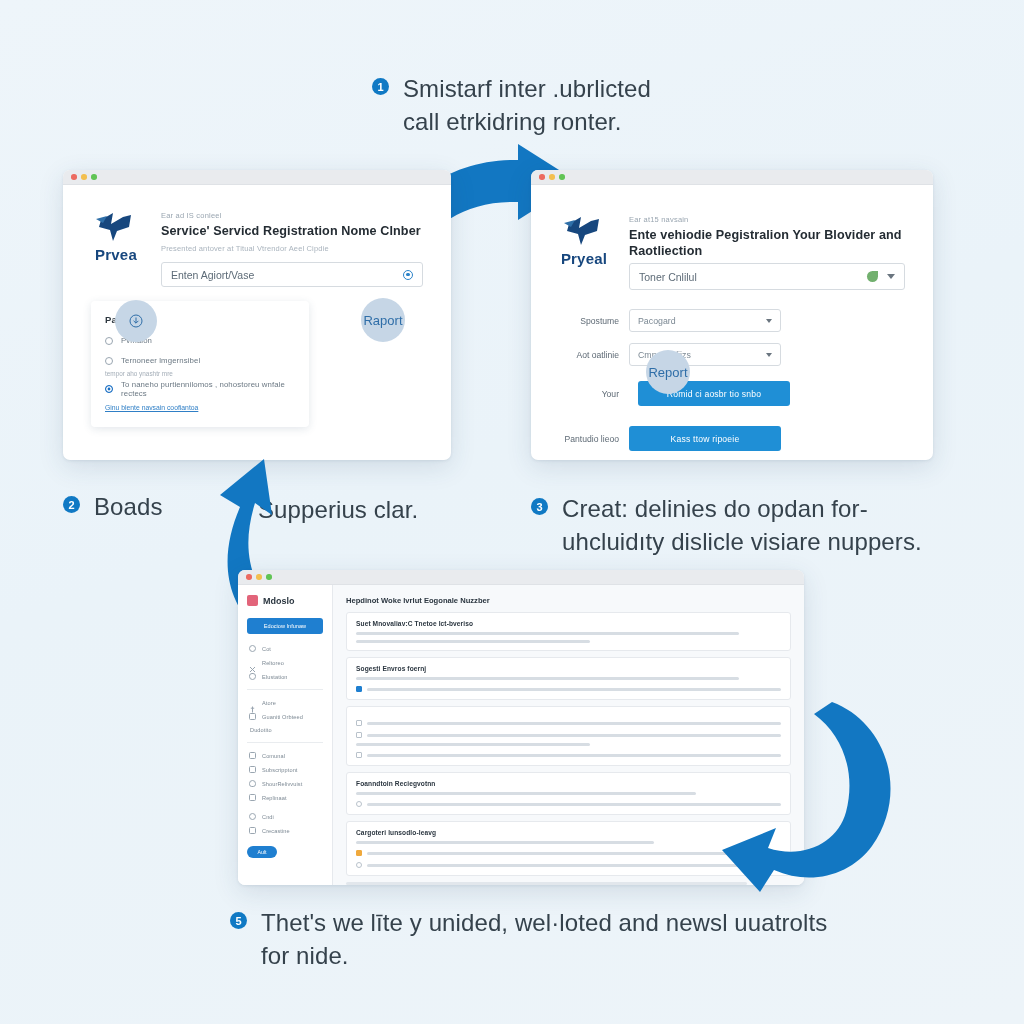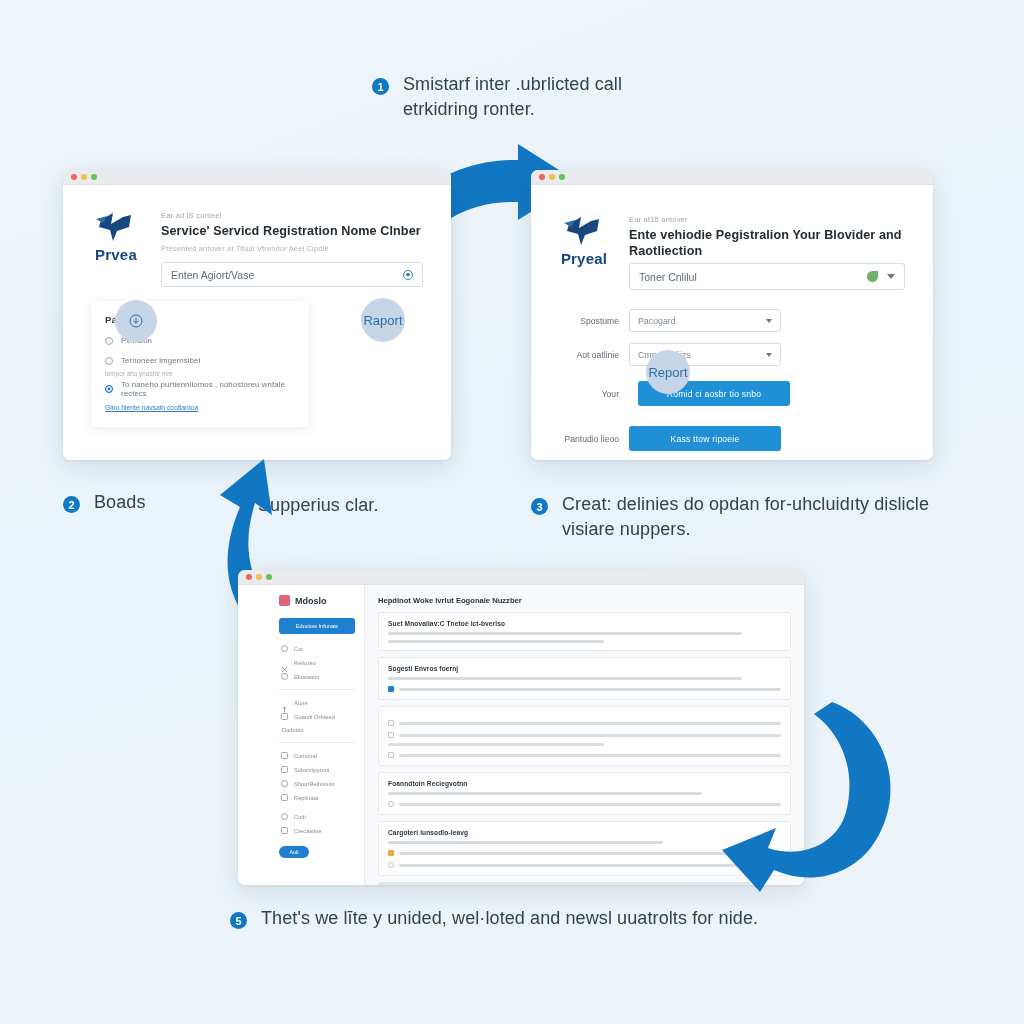--- a/index.html
+++ b/index.html
@@ -15,21 +15,21 @@
 
   
   .caption{ position:absolute; display:flex; gap:14px; align-items:flex-start; }
   .badge{
     flex:0 0 auto; width:17px; height:17px; border-radius:50%;
     background:#1079c4; color:#fff; font-size:11px; font-weight:700;
     display:flex; align-items:center; justify-content:center;
     margin-top:6px; letter-spacing:0;
   }
   .ctext{
-    color:#35424c; font-size:18px; line-height:1.38;
+    color:#35424c; font-size:24px; line-height:1.38;
     letter-spacing:.1px; max-width:520px;
   }
 
   
   .win{
     position:absolute; background:#ffffff; border-radius:7px;
     box-shadow:0 7px 26px rgba(40,70,100,.13), 0 1px 3px rgba(40,70,100,.10);
     overflow:hidden;
   }
   .titlebar{
@@ -104,21 +104,21 @@
 
   
   .chip{
     position:absolute; border-radius:50%; background:#c6d6e6;
     display:flex;align-items:center;justify-content:center;
     color:#2f6ea8; font-size:13px; filter:blur(.4px);
   }
 
   
   .dash{ display:flex; height:100%; }
-  .dash-side{ width:95px; border-right:1px solid #e6e9ed; padding:10px 9px; background:#fff;margin-left:32px;}
+  .dash-side{ width:95px; border-right:1px solid #e6e9ed; padding:10px 9px; background:#fff;}
   .dash-main{ flex:1; background:#f7f9fb; padding:11px 13px; }
   .brand{ display:flex; align-items:center; gap:5px; margin-bottom:12px; }
   .brand .bsq{ width:11px;height:11px;border-radius:2px;background:#e2647a;}
   .brand .bn{ font-size:9px;font-weight:700;color:#2b3640; }
   .sbtn{
     height:16px;background:#1f7fd0;border-radius:3px;margin-bottom:11px;
     display:flex;align-items:center;justify-content:center;color:#fff;font-size:5.6px;
   }
   .snav{ display:flex;align-items:center;gap:6px;margin:7px 2px; }
   .sico{ width:7px;height:7px;border:1px solid #9aa6b1;border-radius:1.5px;flex:0 0 auto;}
@@ -220,21 +220,21 @@
     <div class="winbody">
       <div class="fw-row" style="padding-top:30px;">
         <div class="logo">
           <svg width="46" height="34" viewBox="0 0 46 34">
             <path d="M8 9 L20 2 L18 13 L30 6 L38 4 L36 16 L24 20 L20 30 L17 19 L6 16 Z" fill="#17477e"></path>
             <path d="M3 8 L14 5 L10 12 Z" fill="#2f6fa8"></path>
           </svg>
           <div class="lname">Pryeal</div>
         </div>
         <div class="fw-head" style="flex:1;">
-          <div class="eyebrow">Ear at15 antover</div>
+          <div class="eyebrow">Ear at15 navsain</div>
           <div class="h1">Ente vehiodie Pegistralion Your Blovider and Raotliection</div>
           <div class="field" style="height:27px;margin-top:4px;">
             <span class="fv">Toner Cnlilul</span>
             <span class="leaf"></span>
             <span class="caret"></span>
           </div>
         </div>
       </div>
 
       <div style="padding:8px 28px 0 22px;">

